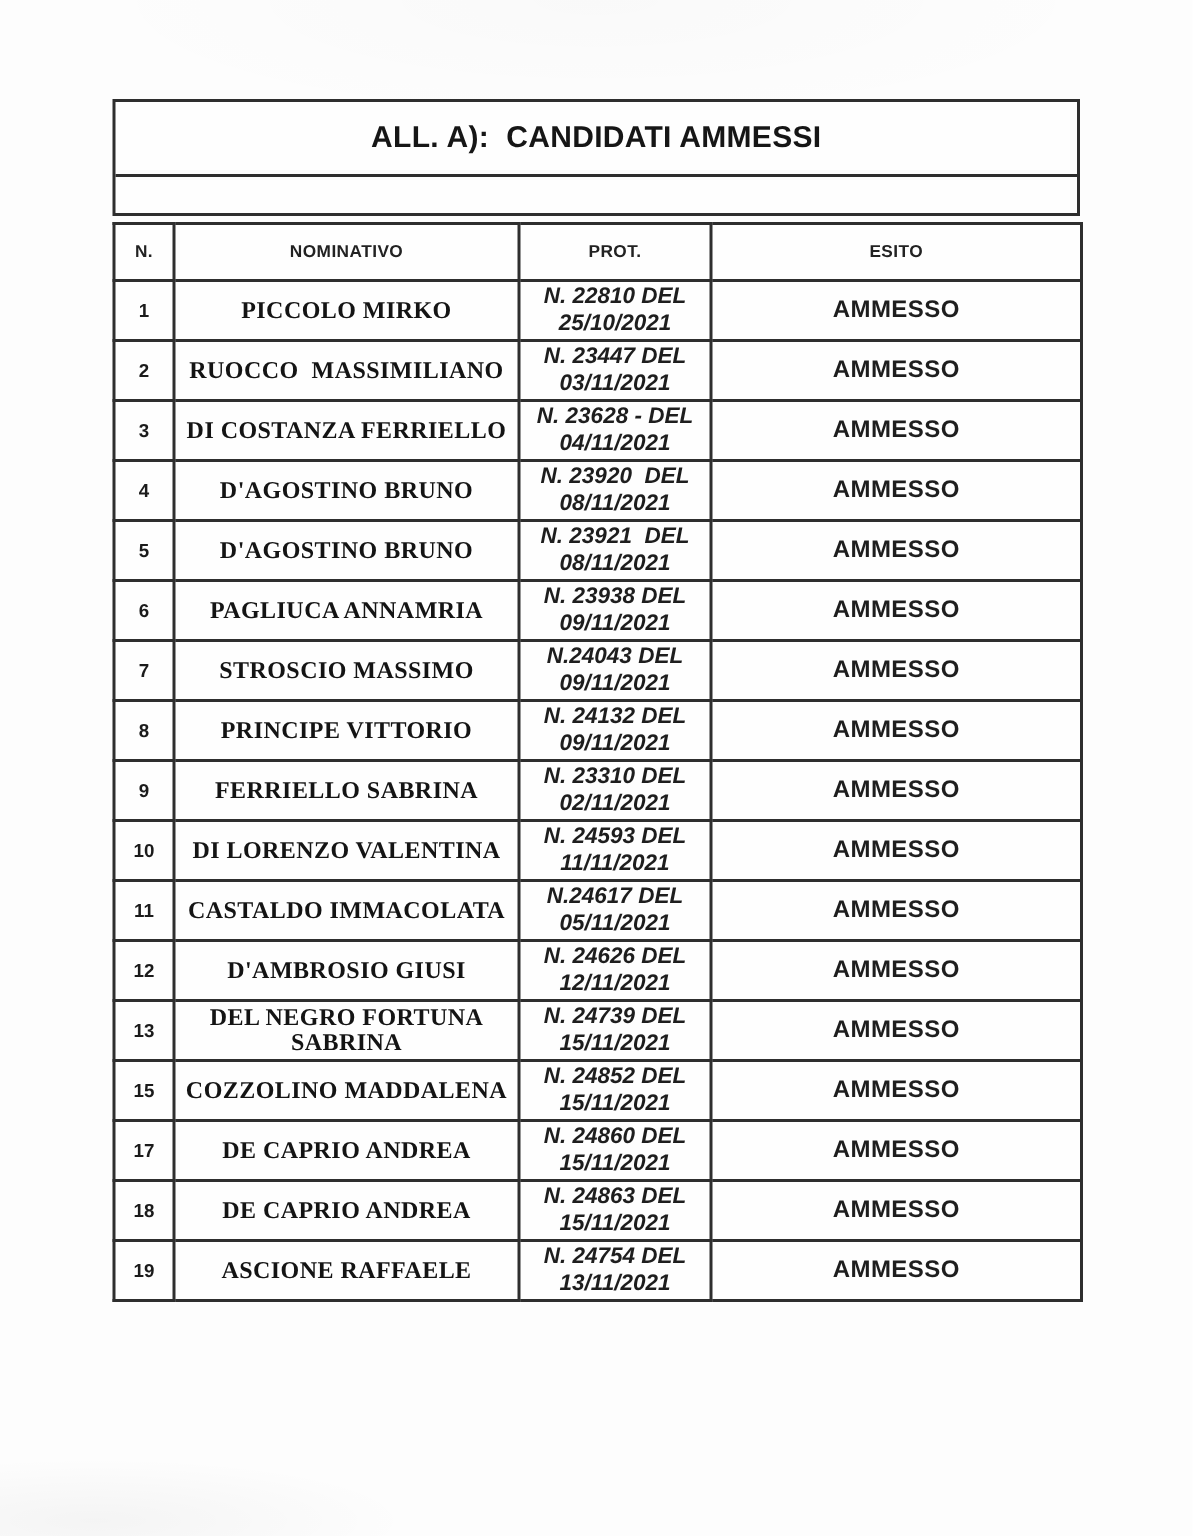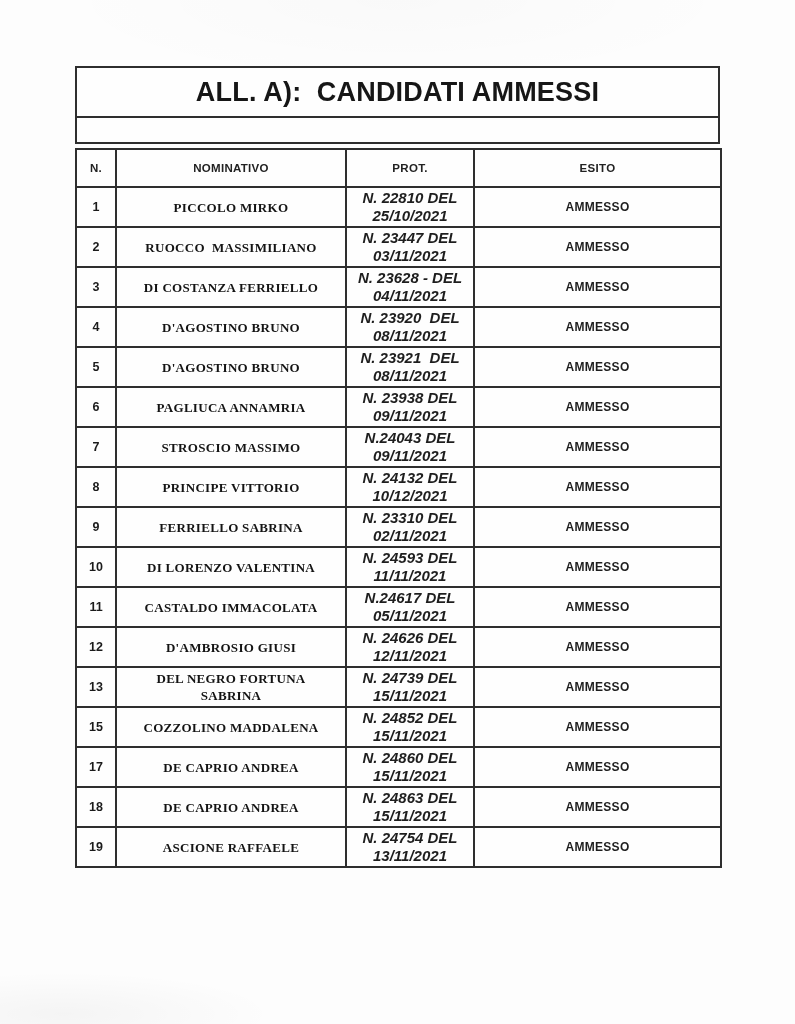--- a/index.html
+++ b/index.html
@@ -25,21 +25,21 @@
   }
   
   .title-block {
     border: 2px solid #2e2e2e;
     background: #fefefe;
   }
   .title-row {
     height: 48px;
     display: flex; align-items: center; justify-content: center;
     border-bottom: 2px solid #2e2e2e;
-    font-size: 27px;
+    font-size: 20px;
     font-weight: bold;
     white-space: pre;
     letter-spacing: 0.2px;
     color: #161616;
   }
   .spacer-row { height: 24px; }
   
   table.main {
     margin-top: 4px;
     border-collapse: collapse;
@@ -61,37 +61,37 @@
     letter-spacing: 0.3px;
     color: #222;
   }
   table.main td { height: 38px; }
   td.cell-n {
     font-size: 12.5px;
     font-weight: bold;
   }
   td.cell-name {
     font-family: "Liberation Serif", serif;
-    font-size: 13px;
+    font-size: 16px;
     font-weight: bold;
     white-space: pre-wrap;
     line-height: 17px;
     letter-spacing: 0.3px;
     color: #141414;
   }
   td.cell-prot {
     font-size: 15px;
     font-weight: bold;
     white-space: pre-wrap;
     line-height: 18px;
     color: #1e1e1e;
     font-style: italic;
   }
   td.cell-esito {
-    font-size: 12px;
+    font-size: 16px;
     font-weight: bold;
     letter-spacing: 0.3px;
     color: #1e1e1e;
   }
 </style>
 </head>
 <body>
 
 <div class="page">
   <div class="content">
@@ -170,21 +170,21 @@
     <td class="cell-name">STROSCIO MASSIMO</td>
     <td class="cell-prot">N.24043 DEL
 09/11/2021</td>
     <td class="cell-esito">AMMESSO</td>
   </tr>
 
   <tr>
     <td class="cell-n">8</td>
     <td class="cell-name">PRINCIPE VITTORIO</td>
     <td class="cell-prot">N. 24132 DEL
-10/12/2021</td>
+09/11/2021</td>
     <td class="cell-esito">AMMESSO</td>
   </tr>
 
   <tr>
     <td class="cell-n">9</td>
     <td class="cell-name">FERRIELLO SABRINA</td>
     <td class="cell-prot">N. 23310 DEL
 02/11/2021</td>
     <td class="cell-esito">AMMESSO</td>
   </tr>

